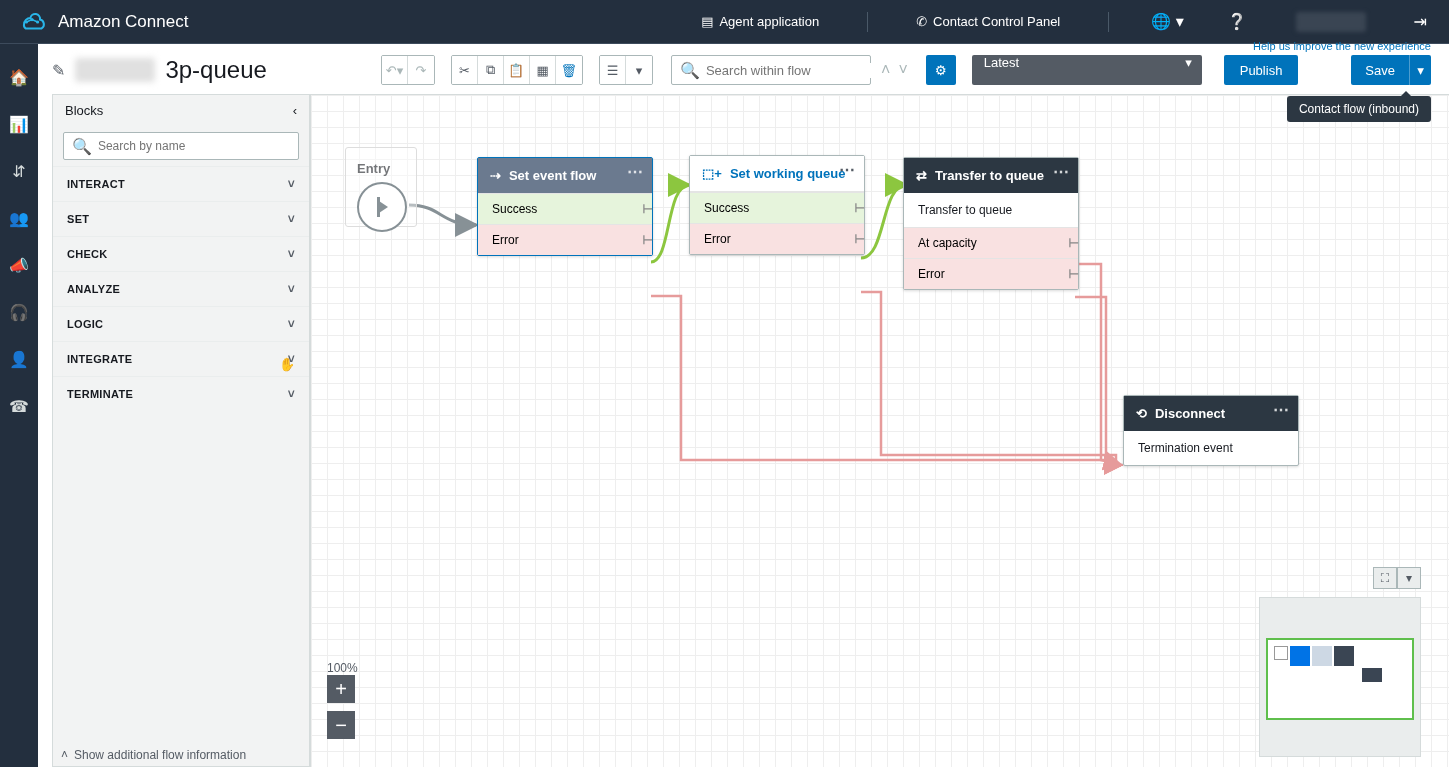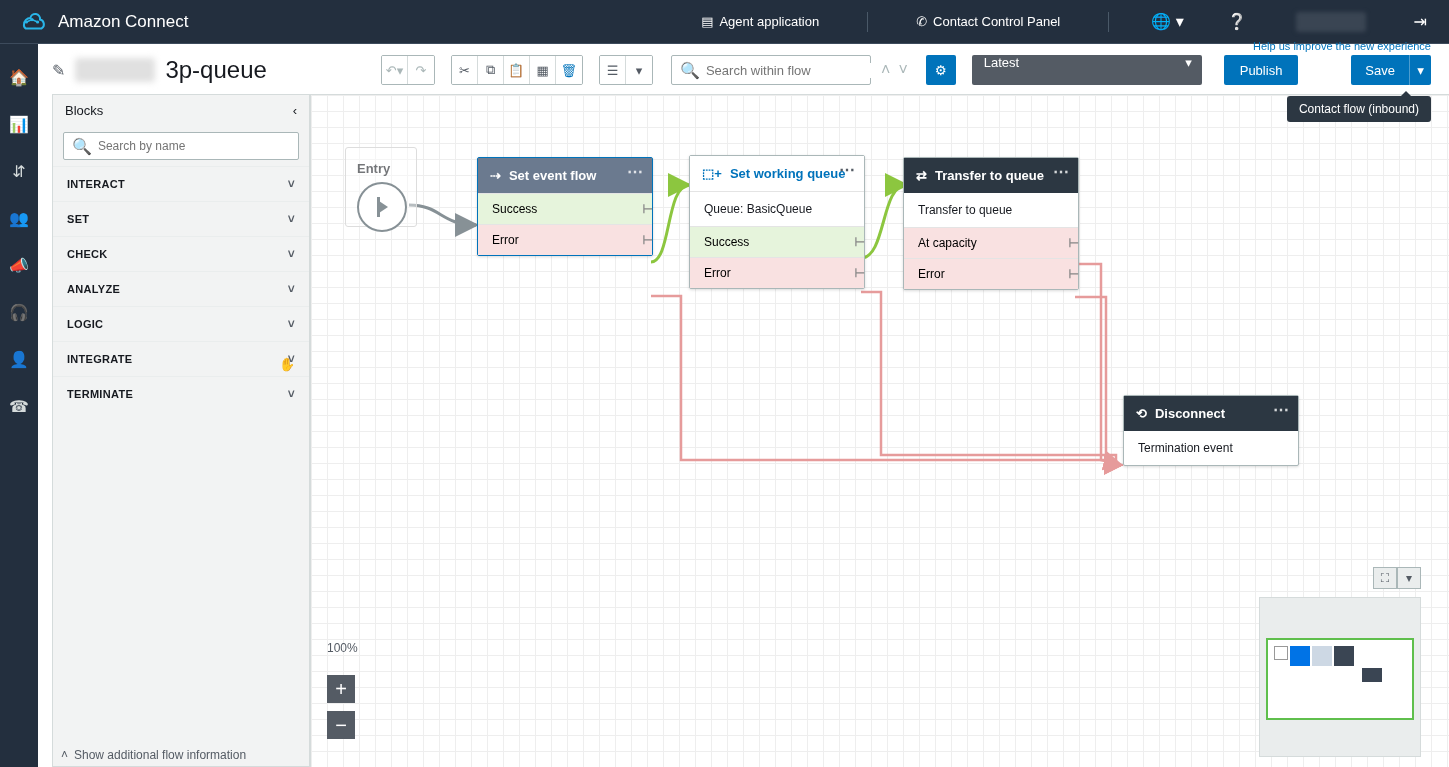--- a/index.html
+++ b/index.html
@@ -77,21 +77,21 @@
 .entry { position: absolute; }
 .entry-label { font-size: 13px; font-weight: 600; color: #16191f; margin-bottom: 6px; }
 .entry-circle { width: 50px; height: 50px; border: 2px solid #879196; border-radius: 50%; background: #fff; position: relative; display:flex; align-items:center; justify-content:center;}
 .entry-inner { display:flex; align-items:center; }
 .entry-bar { width: 3px; height: 20px; background: #879196; }
 .entry-arrow { width: 0; height: 0; border-top: 6px solid transparent; border-bottom: 6px solid transparent; border-left: 9px solid #879196; margin-left: -1px;}
 .entry-box { position:absolute; left:-12px; top:-14px; width:72px; height:80px; border:1px solid #ddd; border-radius:3px; background:rgba(255,255,255,0.4);}
 
 
 .zoom { position: absolute; left: 16px; bottom: 20px; }
-.zoom-label { font-size: 12px; color: #545b64; margin-bottom: 20px; }
+.zoom-label { font-size: 12px; color: #545b64; margin-bottom: 0; }
 .zoom-btn { width: 28px; height: 28px; background: #545b64; color: #fff; font-size: 20px; display: flex; align-items: center; justify-content: center; margin-bottom: 8px; cursor: pointer; border:none;}
 
 .additional { position: absolute; left: 8px; bottom: 4px; font-size: 12px; color: #545b64; display: flex; align-items: center; gap: 6px; cursor:pointer;}
 
 
 .minimap-ctl { position: absolute; right: 28px; bottom: 178px; display: flex; }
 .minimap-ctl button { width: 24px; height: 22px; border: 1px solid #aab7b8; background: #eaeded; color: #545b64; cursor: pointer; font-size:12px;}
 .minimap { position: absolute; right: 28px; bottom: 10px; width: 162px; height: 160px; background: #eaeded; border: 1px solid #d5dbdb; padding: 6px; }
 .minimap-view { border: 2px solid #5fbf4c; background: #fff; height: 82px; position: relative; top: 34px;}
 .mm-box { position: absolute; }
@@ -283,21 +283,20 @@
       <div class="outlet success"><span>Success</span><span class="port">⊢</span></div>
       <div class="outlet error"><span>Error</span><span class="port">⊢</span></div>
     </div>
 
     <div class="node" style="left:378px; top:60px; width:176px;">
       <div class="hdr" style="background:#fff; color:#0073bb; border-bottom:1px solid #e4e4e4;">
         <span style="color:#0073bb;">⬚+</span>
         <span>Set working queue</span>
         <span class="dots" style="color:#545b64">⋯</span>
       </div>
-      <div class="body">Queue: BasicQueue</div>
       <div class="outlet success"><span>Success</span><span class="port">⊢</span></div>
       <div class="outlet error"><span>Error</span><span class="port">⊢</span></div>
     </div>
 
     <div class="node" style="left:592px; top:62px; width:176px;">
       <div class="hdr" style="background:#2c3742;">
         <span>⇄</span>
         <span>Transfer to queue</span>
         <span class="dots">⋯</span>
       </div>

